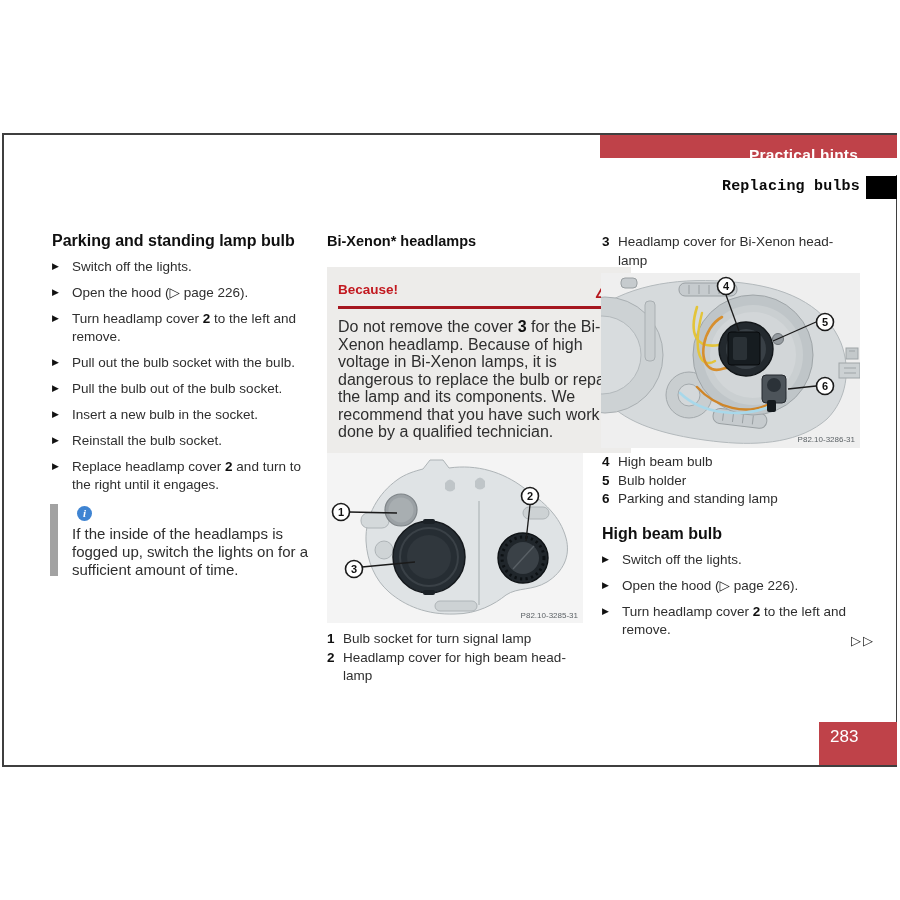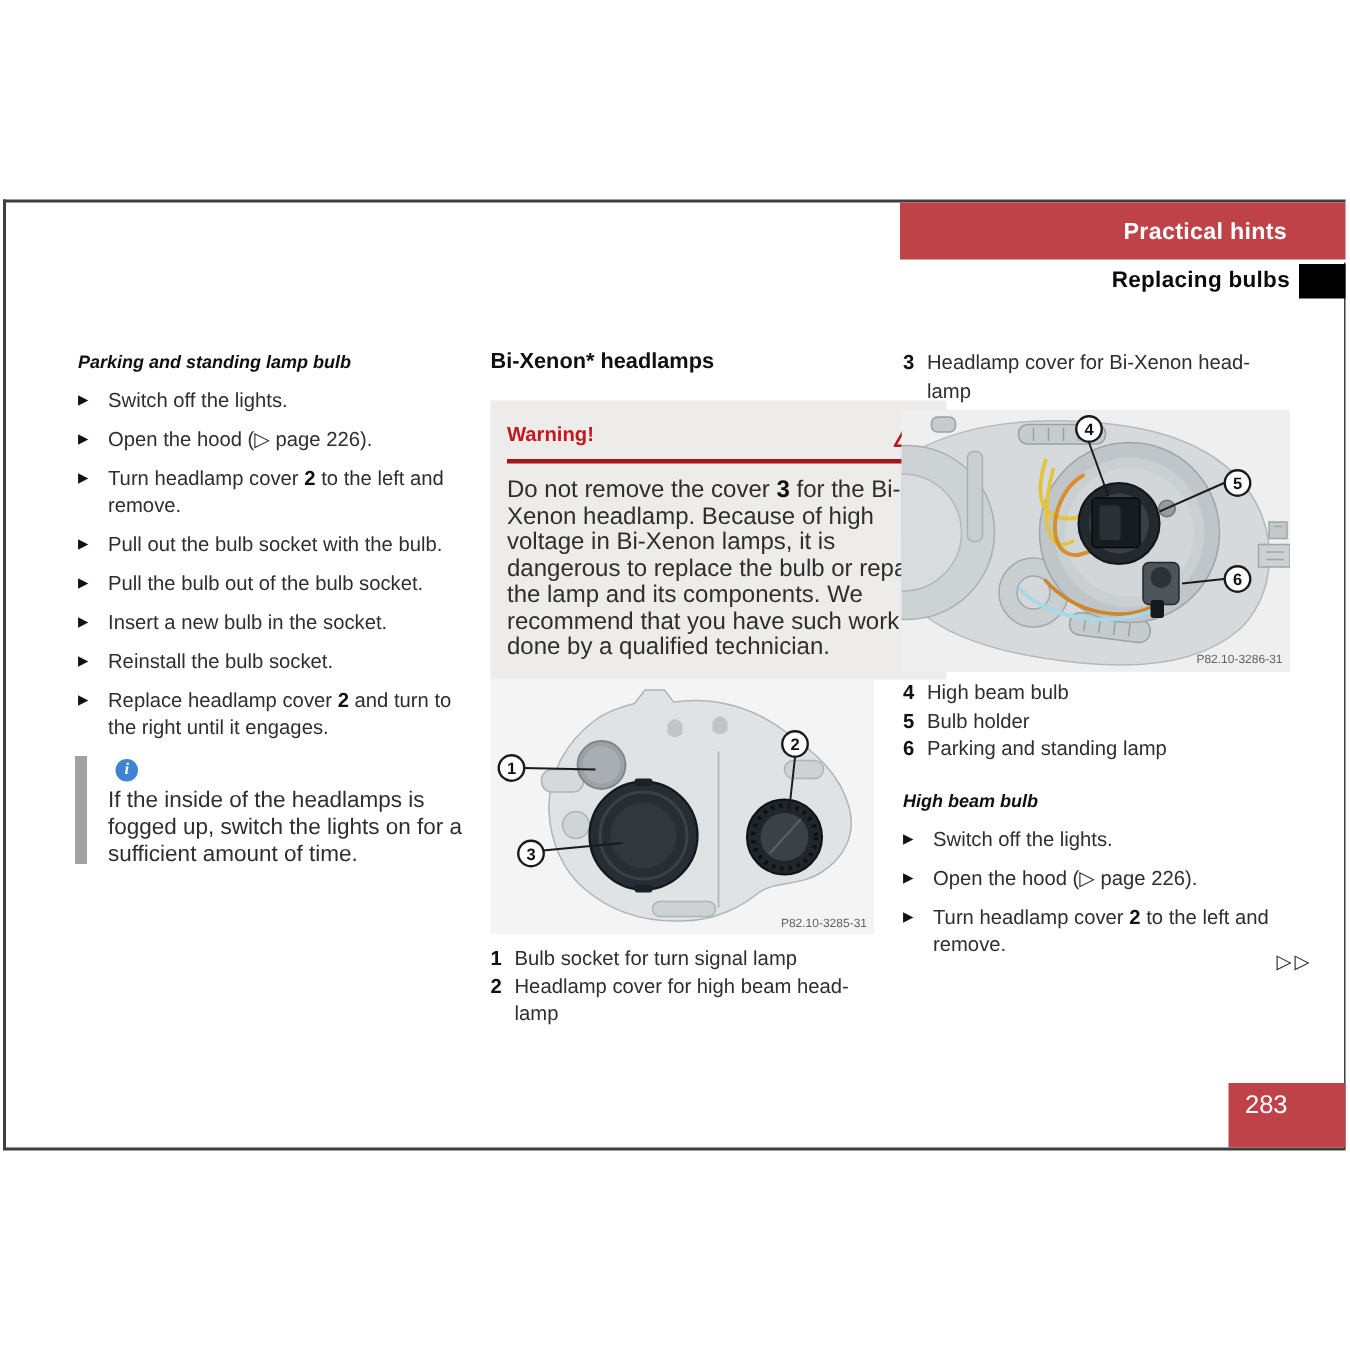--- a/index.html
+++ b/index.html
@@ -5,39 +5,39 @@
   html,body{margin:0;padding:0;}
   body{
     width:900px;height:900px;background:#ffffff;position:relative;
     font-family:"Liberation Sans", sans-serif;color:#2e2e2e;
     -webkit-font-smoothing:antialiased;
   }
   
   .frame-line{position:absolute;background:#3f3f3f;}
   
   .banner{
-    position:absolute;left:600px;top:134.5px;width:297px;height:38px;
+    position:absolute;left:600px;top:134.5px;width:297px;height:23px;
     background:#bf4249;color:#ffffff;font-weight:bold;font-size:15.5px;
     line-height:40.5px;text-align:right;padding-right:39px;box-sizing:border-box;
     letter-spacing:.2px;
   }
   .subheader{
     position:absolute;left:420px;top:178px;width:440px;text-align:right;
-    font-weight:bold;font-size:15px;color:#0a0a0a;letter-spacing:.2px;
+    font-weight:bold;font-size:15px;color:#0a0a0a;letter-spacing:.2px;font-family:Liberation Mono, monospace;
   }
   .black-square{position:absolute;left:866px;top:175.5px;width:31px;height:23px;background:#000;}
   
   .pageno{
     position:absolute;left:819px;top:722px;width:78px;height:43px;background:#bf4249;
     color:#fff;font-weight:normal;font-size:17px;line-height:30px;padding-left:11px;
     box-sizing:border-box;
   }
   
   .col{position:absolute;width:258px;}
-  .h-proc{font-size:12px;font-weight:bold;font-style:italic;color:#101010;line-height:18px;}
+  .h-proc{font-size:16px;font-weight:bold;color:#101010;line-height:18px;}
   .h-sect{font-size:14.5px;font-weight:bold;color:#101010;line-height:18px;}
   .bullet{display:flex;margin-top:8px;}
   .bullet .mk{flex:none;width:20px;font-size:9px;color:#111;padding-top:3px;}
   .bullet .tx{font-size:13.5px;line-height:18px;}
   .bullets{margin-top:5px;}
   
   .note{position:relative;margin-top:9px;padding-left:20px;}
   .note-bar{position:absolute;left:-2px;top:1px;width:8px;height:72px;background:#a2a2a2;}
   .info-icon{
     display:inline-flex;width:15px;height:15px;border-radius:50%;background:#3f84d2;
@@ -117,21 +117,21 @@
     <div class="note-bar"></div>
     <span class="info-icon">i</span>
     <div class="note-text">If the inside of the headlamps is fogged up, switch the lights on for a sufficient amount of time.</div>
   </div>
 </div>
 
 <div class="col" style="left:327px;top:232px;width:304px;">
   <div class="h-sect">Bi-Xenon* headlamps</div>
   <div class="warnbox">
     <div class="warn-head">
-      <span class="warn-title">Warning!</span>
+      <span class="warn-title">Because!</span>
       <svg width="25" height="22" viewBox="0 0 25 22">
         <path d="M12.5 1.5 L23.4 20.2 L1.6 20.2 Z" fill="none" stroke="#b5181e" stroke-width="1.7" stroke-linejoin="round"></path>
         <rect x="11.7" y="7" width="1.7" height="7" fill="#b5181e"></rect>
         <rect x="11.7" y="16" width="1.7" height="1.9" fill="#b5181e"></rect>
       </svg>
     </div>
     <div class="warn-rule"></div>
     <div class="warn-body"><span>Do not remove the cover </span><b>3</b><span> for the Bi-Xenon headlamp. Because of high voltage in Bi-Xenon lamps, it is dangerous to replace the bulb or repair the lamp and its components. We recommend that you have such work done by a qualified technician.</span></div>
   </div>
 </div>

